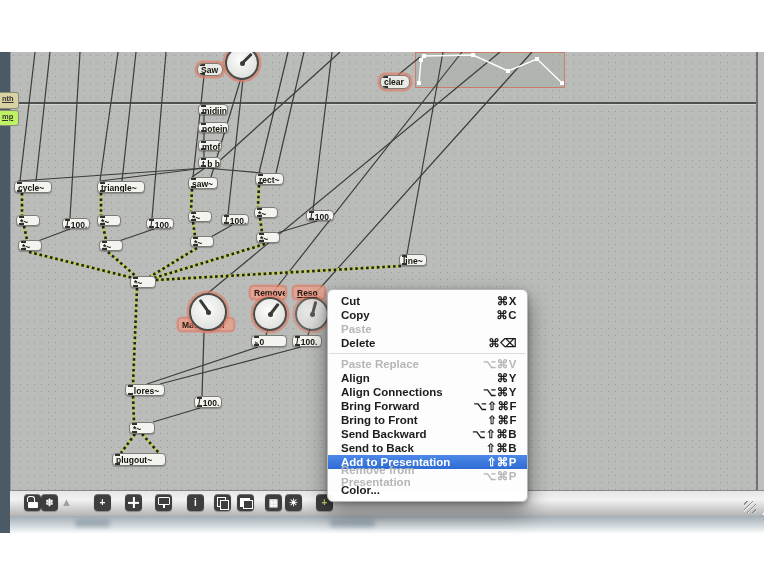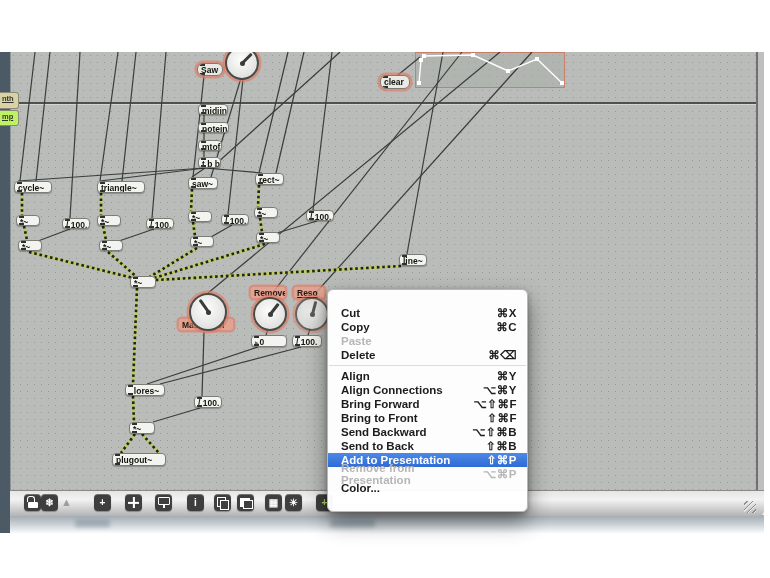--- a/index.html
+++ b/index.html
@@ -49,21 +49,21 @@
         transform-origin:center bottom;border-radius:1px;}
   .dial .hubdot{position:absolute;left:50%;top:50%;width:5px;height:5px;margin:-2.5px 0 0 -2.5px;
         background:#3a3a36;border-radius:50%;}
   .dial.dim{opacity:.75;}
   .funcbox{position:absolute;box-sizing:border-box;background:rgba(170,174,170,0.55);
            border:1.5px solid rgba(210,110,90,0.8);z-index:3;}
   svg.cords{position:absolute;left:0;top:0;z-index:4;pointer-events:none;}
   
   .menu{position:absolute;left:327px;top:289px;width:201px;box-sizing:border-box;
         background:rgba(255,255,255,0.97);border:1px solid #b8b8b8;border-radius:6px;
-        padding:16px 0;z-index:50;box-shadow:0 10px 22px rgba(0,0,0,0.45),0 2px 5px rgba(0,0,0,0.3);}
+        padding:4px 0;z-index:50;box-shadow:0 10px 22px rgba(0,0,0,0.45),0 2px 5px rgba(0,0,0,0.3);}
   .menu-row{height:14px;display:flex;justify-content:space-between;align-items:center;
             padding:0 10px 0 13px;font:bold 11.5px "Liberation Sans",sans-serif;color:#1c1c1c;}
   .menu-row .sc{margin-left:8px;letter-spacing:0.5px;}
   .menu-row.disabled{color:#b6b6b8;}
   .menu-row.highlighted{background:linear-gradient(#5априори,#000);}
   .menu-row.highlighted{background:linear-gradient(#4d89e8,#2e6bd4);color:#fff;}
   .menu-sep{height:1px;background:#dcdcdc;margin:3px 1px;}
   
   .ticon{position:absolute;top:3px;width:17px;height:17px;background:#3e3e3e;border-radius:4px;
          color:#fff;text-align:center;font:bold 10px "Liberation Sans",sans-serif;line-height:17px;
@@ -261,20 +261,24 @@
       </div>
       <div class="menu-row disabled">
         <span>Paste</span>
         <span class="sc"></span>
       </div>
       <div class="menu-row">
         <span>Delete</span>
         <span class="sc">⌘⌫</span>
       </div>
       <div class="menu-sep"></div>
+      <div class="menu-row disabled">
+        <span>Paste Replace</span>
+        <span class="sc">⌥⌘V</span>
+      </div>
       <div class="menu-row">
         <span>Align</span>
         <span class="sc">⌘Y</span>
       </div>
       <div class="menu-row">
         <span>Align Connections</span>
         <span class="sc">⌥⌘Y</span>
       </div>
       <div class="menu-row">
         <span>Bring Forward</span>

